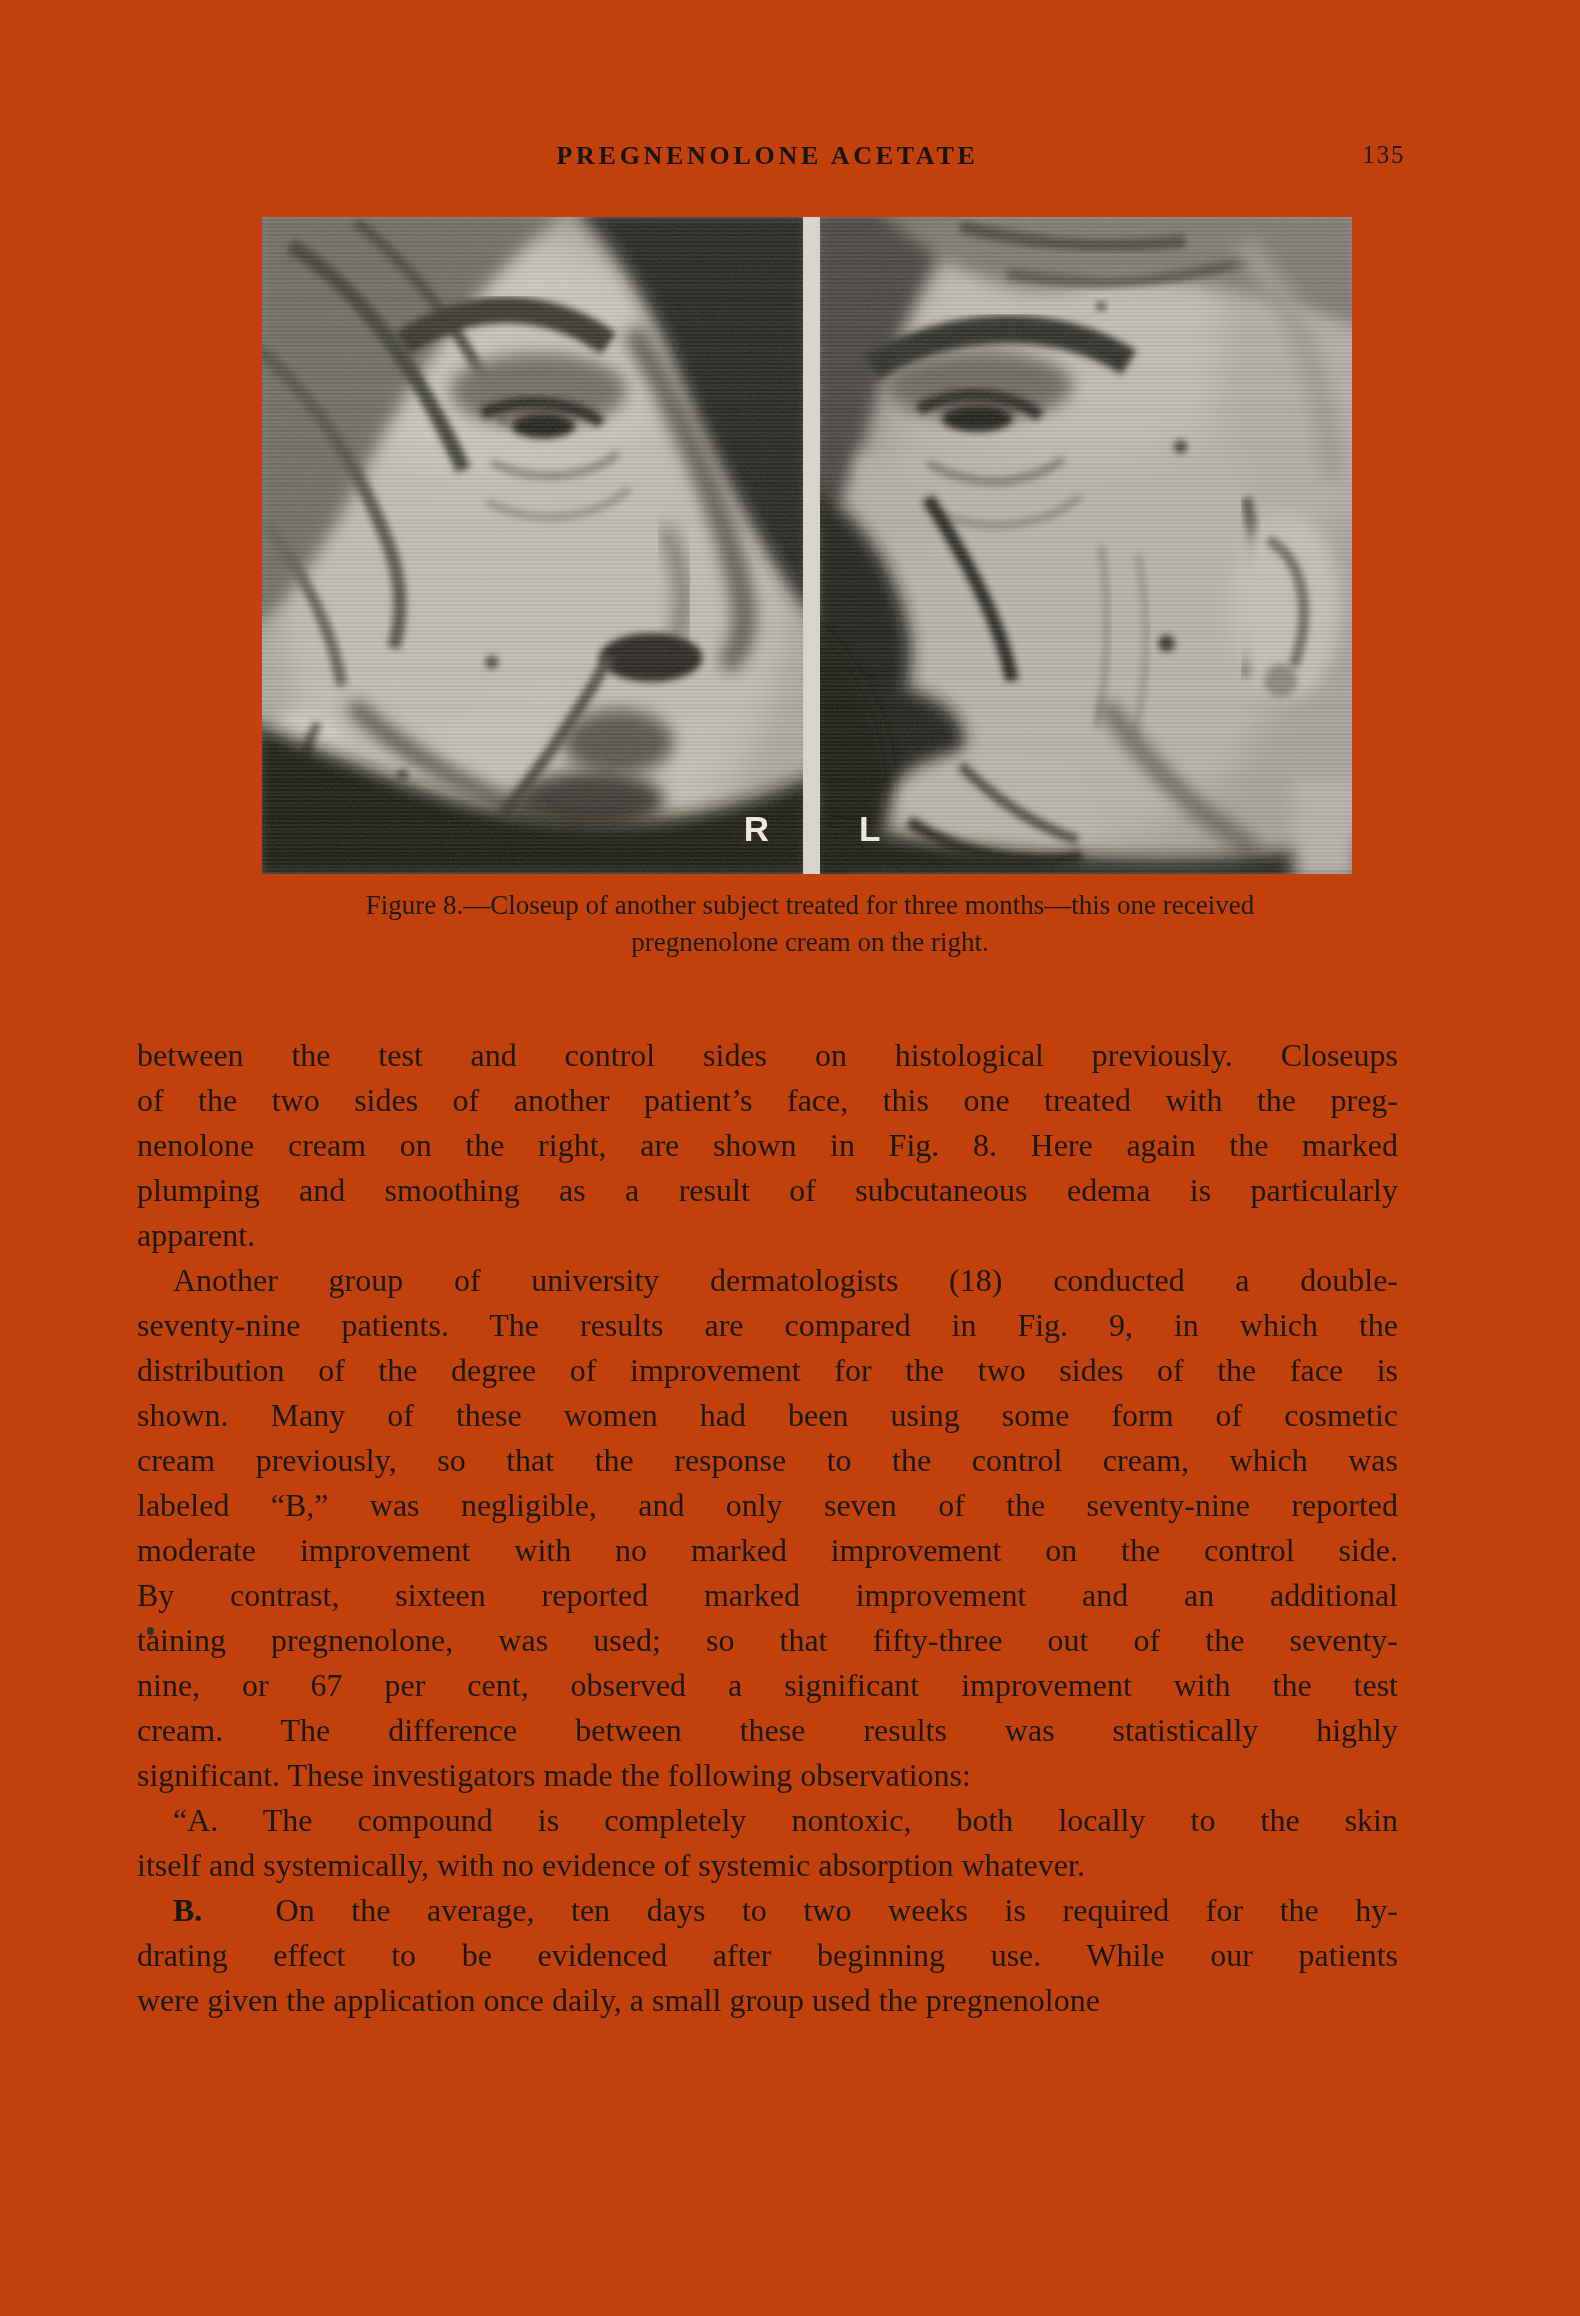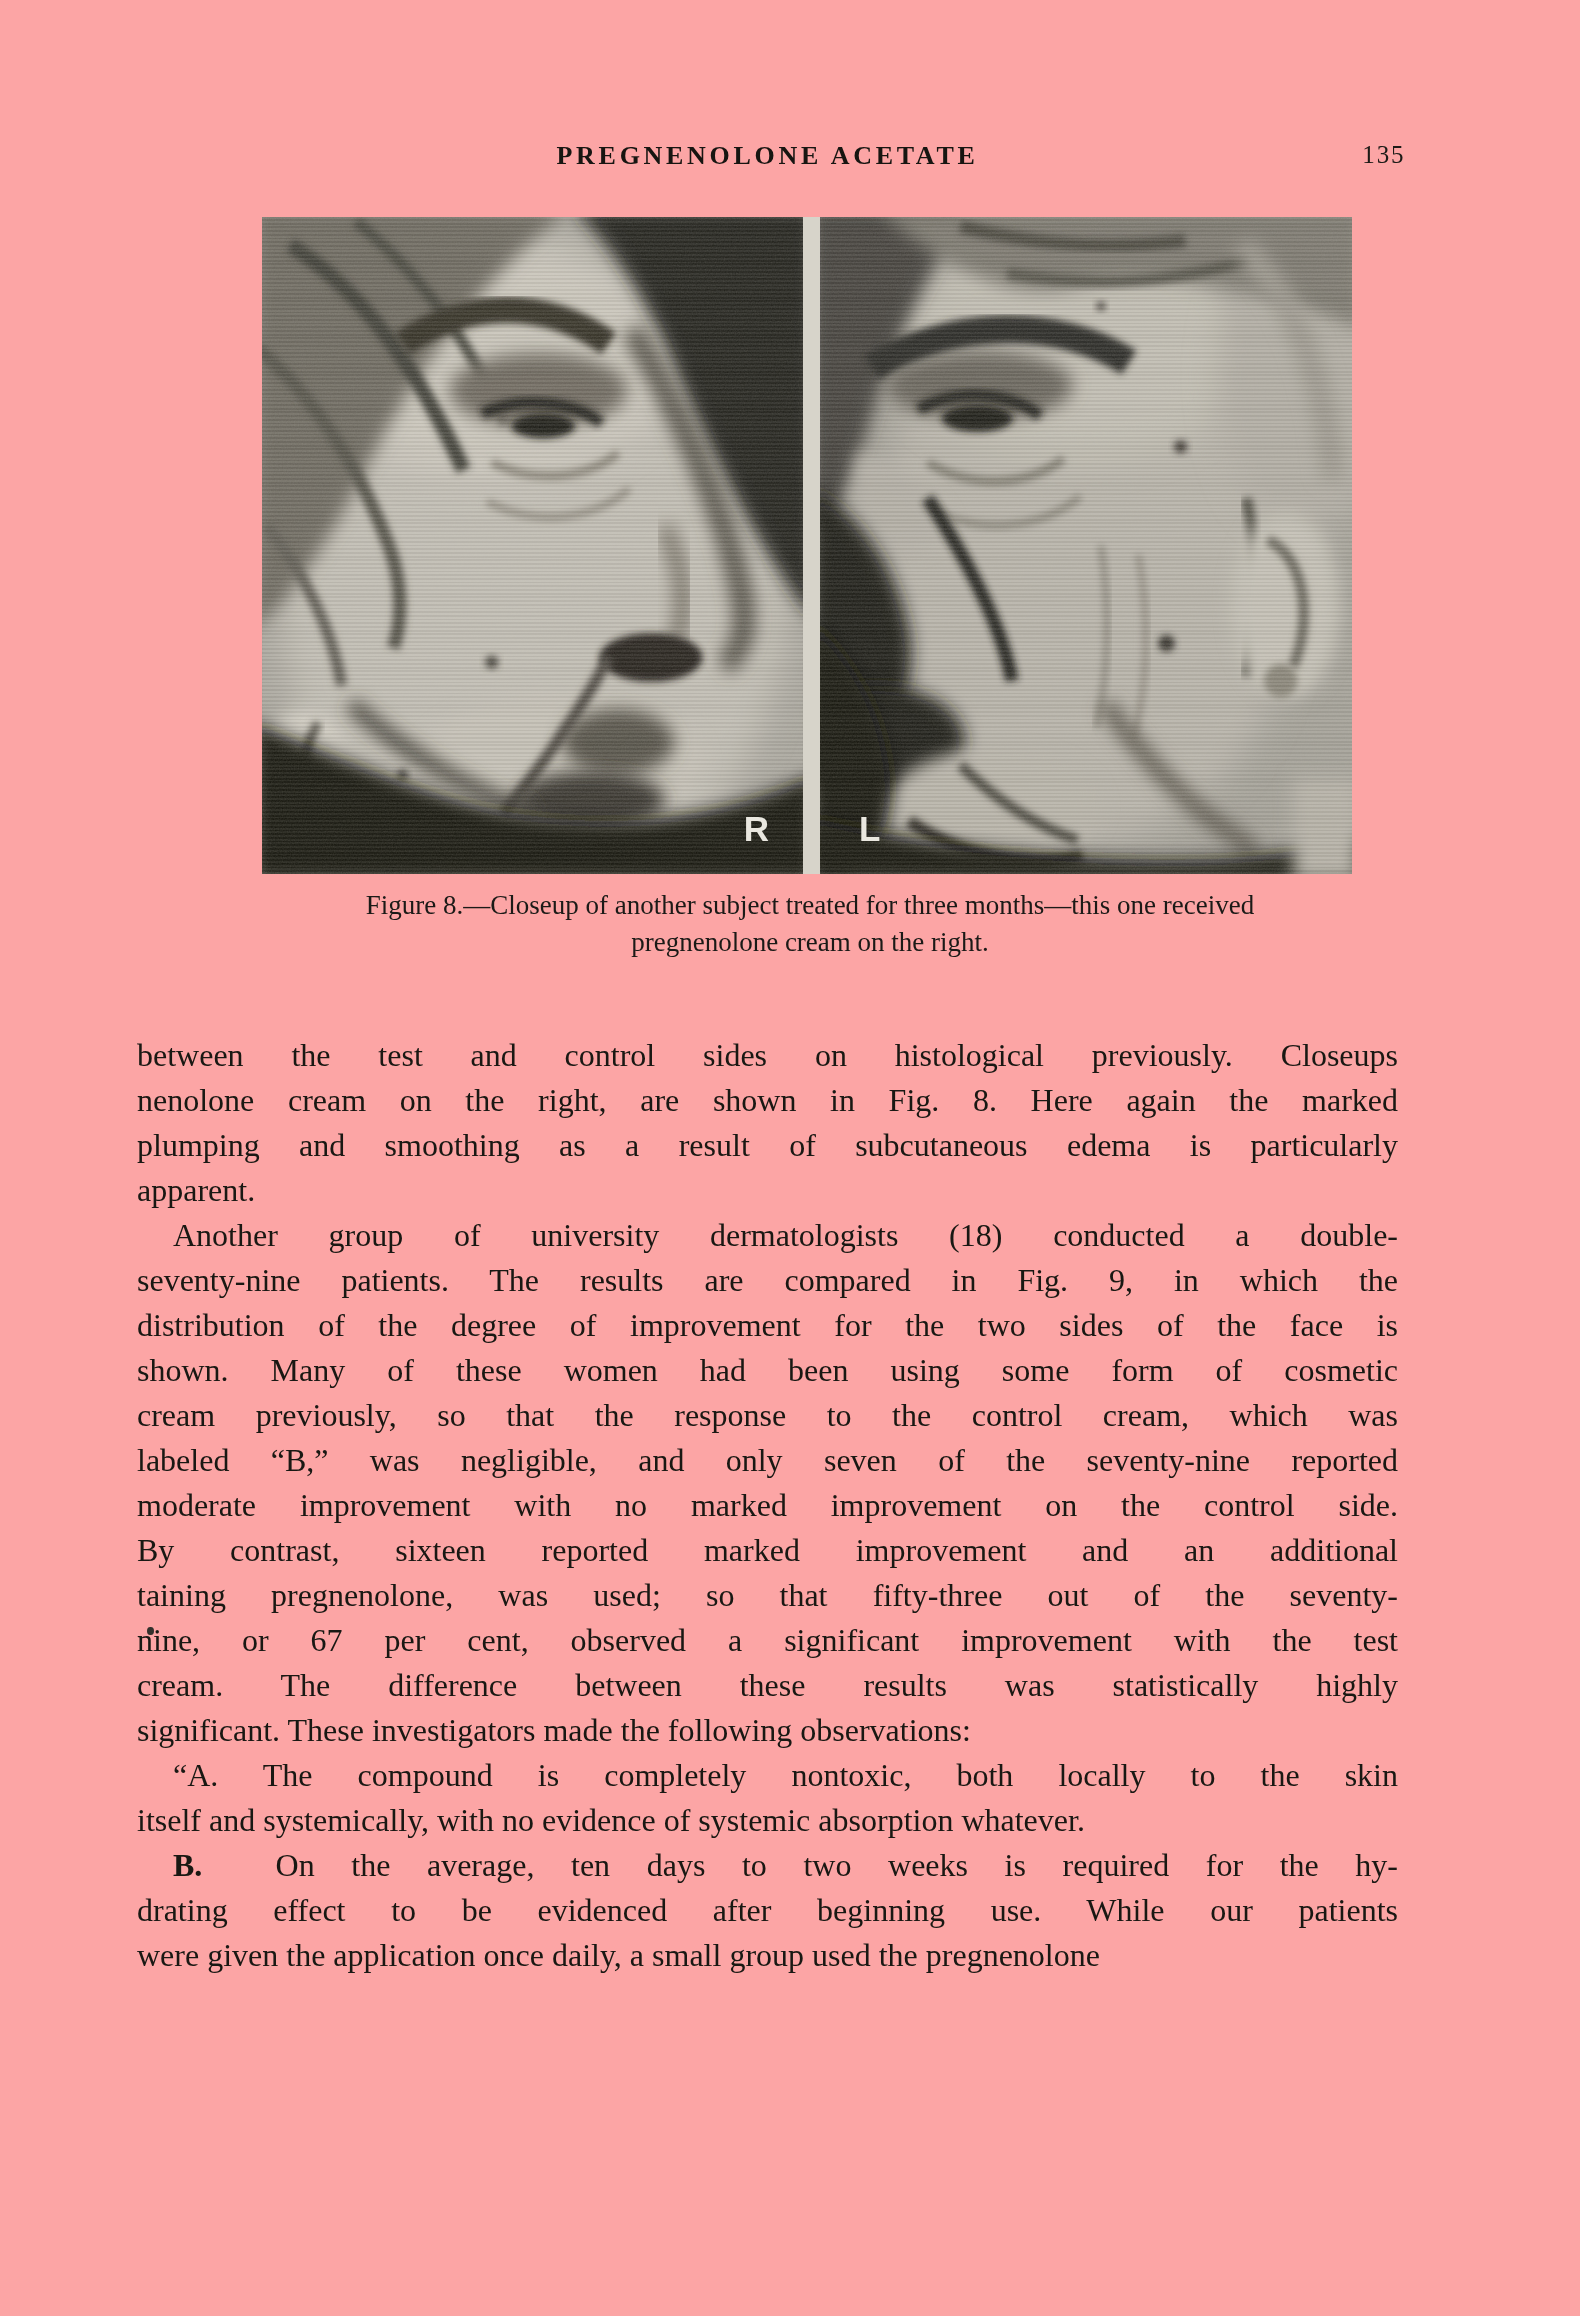--- a/index.html
+++ b/index.html
@@ -4,21 +4,21 @@
 <style>
   html, body { margin: 0; padding: 0; }
   body {
     width: 1581px; height: 2316px;
     background: #e9e9e6;
     font-family: "Liberation Serif", serif;
   }
   .page {
     position: relative;
     width: 1581px; height: 2316px;
-    background: #fca5a5;
+    background: #c2410c;
     color: #1b1a17;
     overflow: hidden;
   }
 
   
   .running-head {
     position: absolute; top: 141px; left: 137px; width: 1261px; height: 37px;
   }
   .head-title {
     position: absolute; left: 0; right: 0; top: 0;
@@ -211,20 +211,21 @@
   </figure>
 
   <div class="caption">
       <div class="caption-line">Figure 8.—Closeup of another subject treated for three months—this one received</div>
       <div class="caption-line">pregnenolone cream on the right.</div>
     </div>
 
   <div class="body-text">
       <div class="para">
         <div class="line first">between the test and control sides on histological previously.  Closeups</div>
+        <div class="line">of the two sides of another patient’s face, this one treated with the preg-</div>
         <div class="line">nenolone cream on the right, are shown in Fig. 8.  Here again the marked</div>
         <div class="line">plumping and smoothing as a result of subcutaneous edema is particularly</div>
         <div class="line last">apparent.</div>
       </div>
       <div class="para indent">
         <div class="line first">Another group of university dermatologists (18) conducted a double-</div>
         <div class="line">seventy-nine patients.  The results are compared in Fig. 9, in which the</div>
         <div class="line">distribution of the degree of improvement for the two sides of the face is</div>
         <div class="line">shown.  Many of these women had been using some form of cosmetic</div>
         <div class="line">cream previously, so that the response to the control cream, which was</div>

